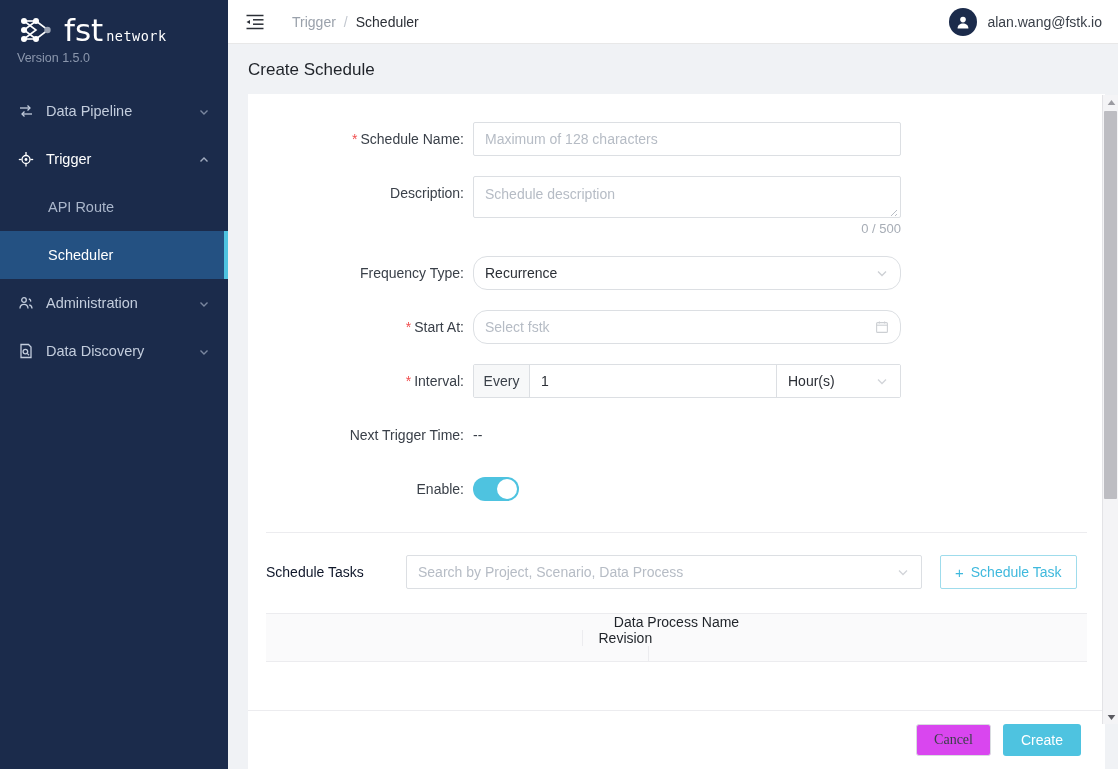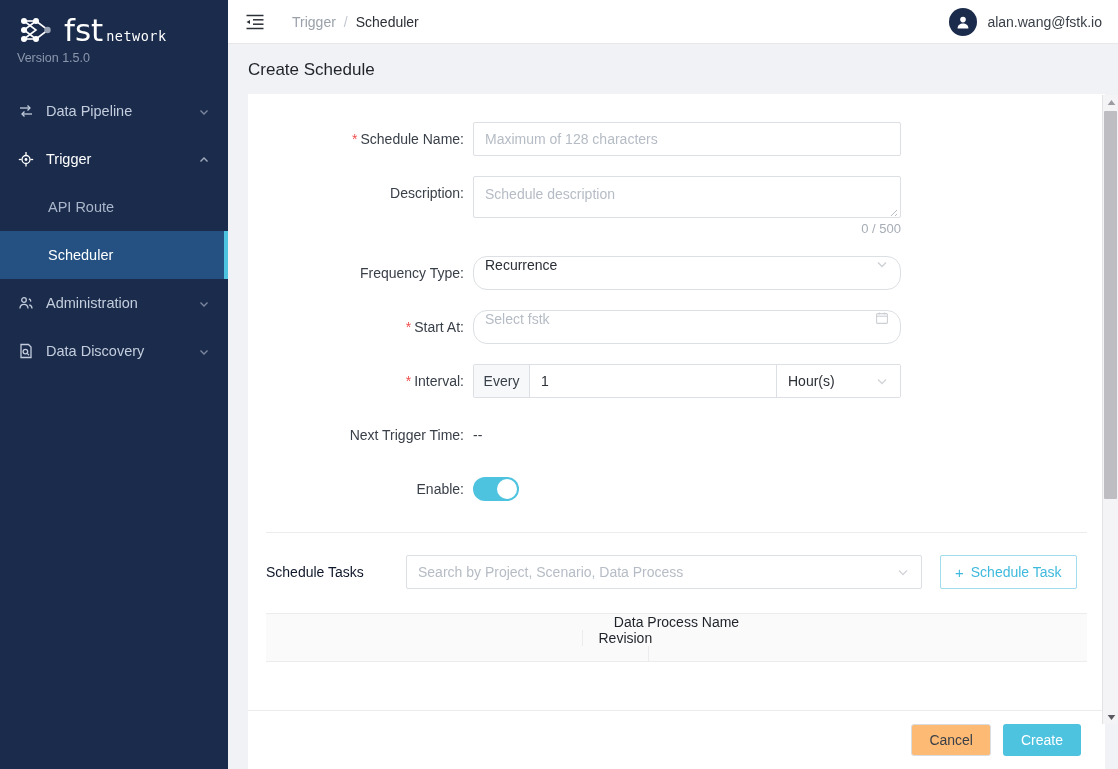--- a/index.html
+++ b/index.html
@@ -147,21 +147,21 @@
     width: 12px; height: 12px; pointer-events: none;
   }
   .counter {
     text-align: right; font-size: 13px; color: #a7adb6;
     margin-top: 3px;
   }
 
   .select {
     width: 100%; height: 34px; border: 1px solid #dcdfe3;
     border-radius: 14px; background: #fff;
-    display: flex; align-items: flex-start;
+    display: flex; align-items: center;
     padding: 0 11px; font-size: 14px; color: #2b2f36; cursor: pointer;
   }
   .select .sv { flex: 1; }
   .select .sv.ph { color: #b6bcc5; }
   .sfx { width: 14px; height: 14px; opacity: .45; }
 
   .interval {
     display: flex; width: 100%; height: 34px;
     border: 1px solid #dcdfe3; border-radius: 2px; background: #fff;
   }
@@ -234,21 +234,21 @@
     border-top: 1px solid #ececef;
     display: flex; align-items: center; justify-content: flex-end;
     padding: 0 24px; gap: 12px;
     width: 857px; margin-left: 20px;
   }
   .btn {
     height: 32px; padding: 0 17px; border-radius: 3px;
     font-size: 14px; cursor: pointer; border: 1px solid transparent;
     font-family: "Liberation Sans", sans-serif;
   }
-  .btn-cancel { background: #fdba74; border-color: #d9dce0; color: #3a4049; }
+  .btn-cancel { background: #d946ef; border-color: #d9dce0; color: #3a4049; font-family: Liberation Serif, serif; }
   .btn-create { background: #4ec3e0; color: #fff; }
 
   
   .sbar {
     position: absolute; right: 0; top: 95px;
     width: 16px; height: 629px; background: #f4f4f6;
     border-left: 1px solid #e3e3e6;
   }
   .sb-arrow {
     width: 16px; height: 14px; display: flex;

